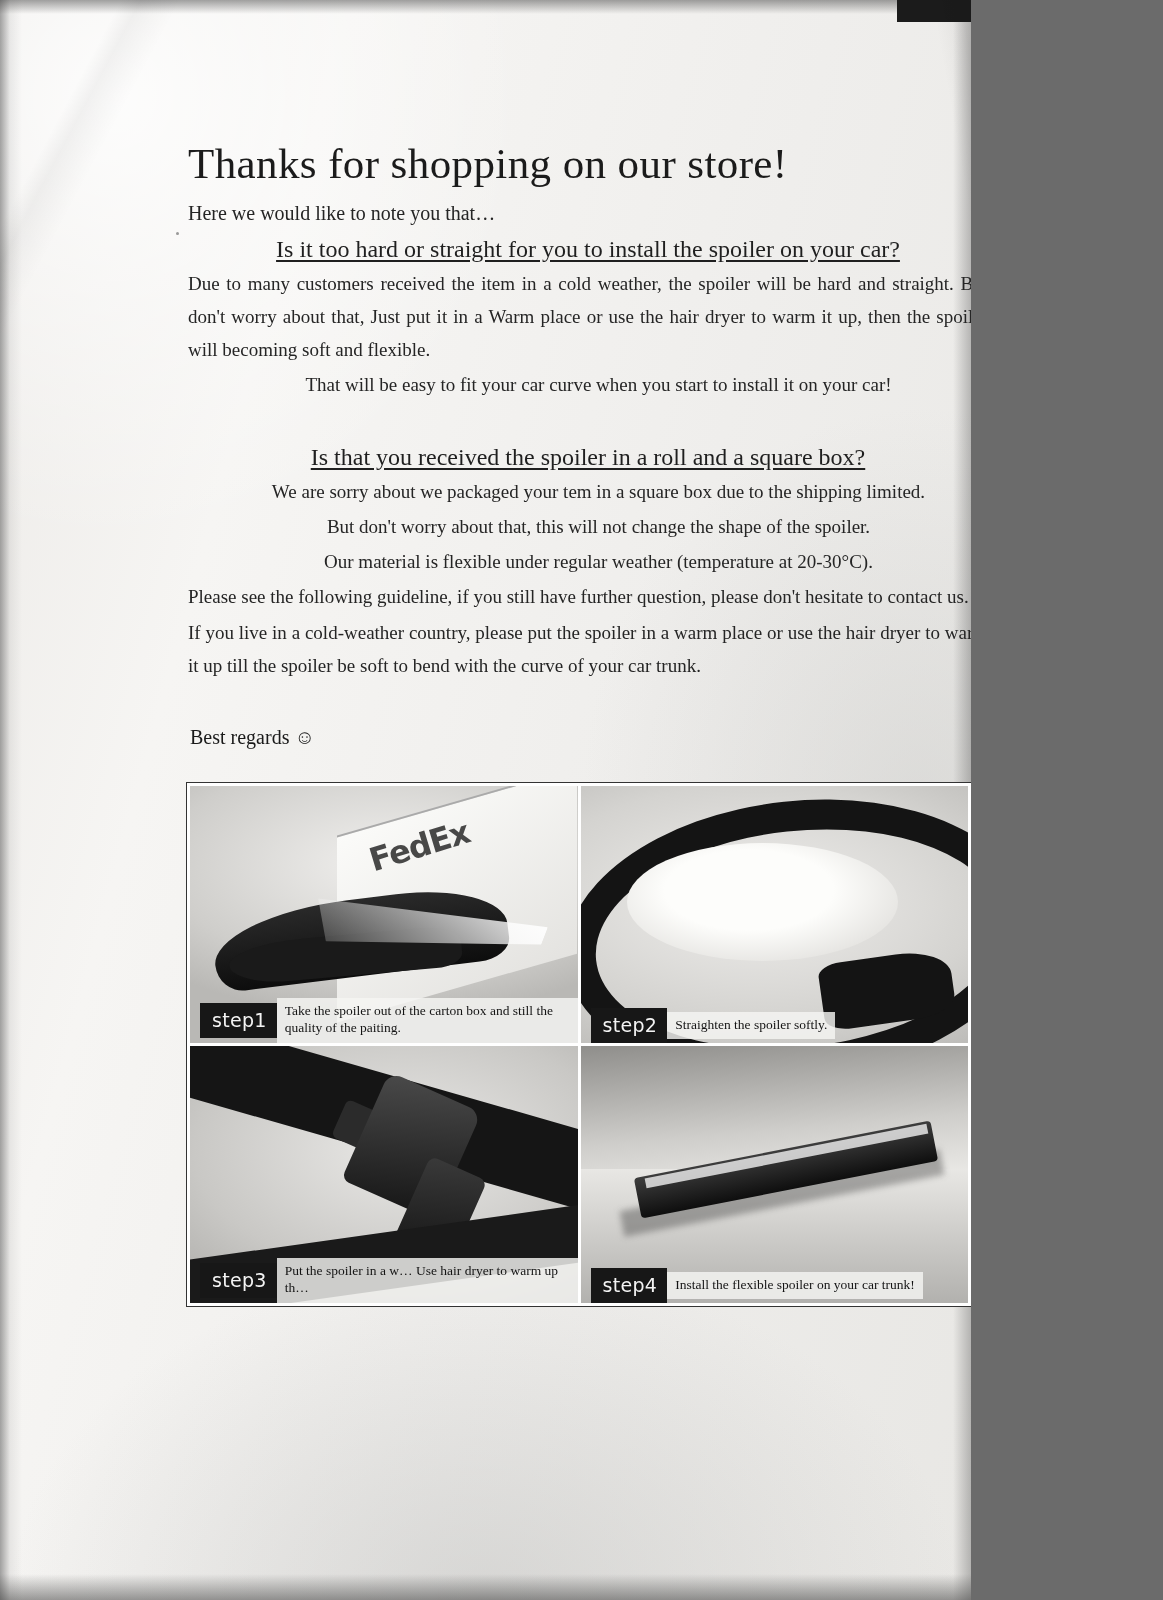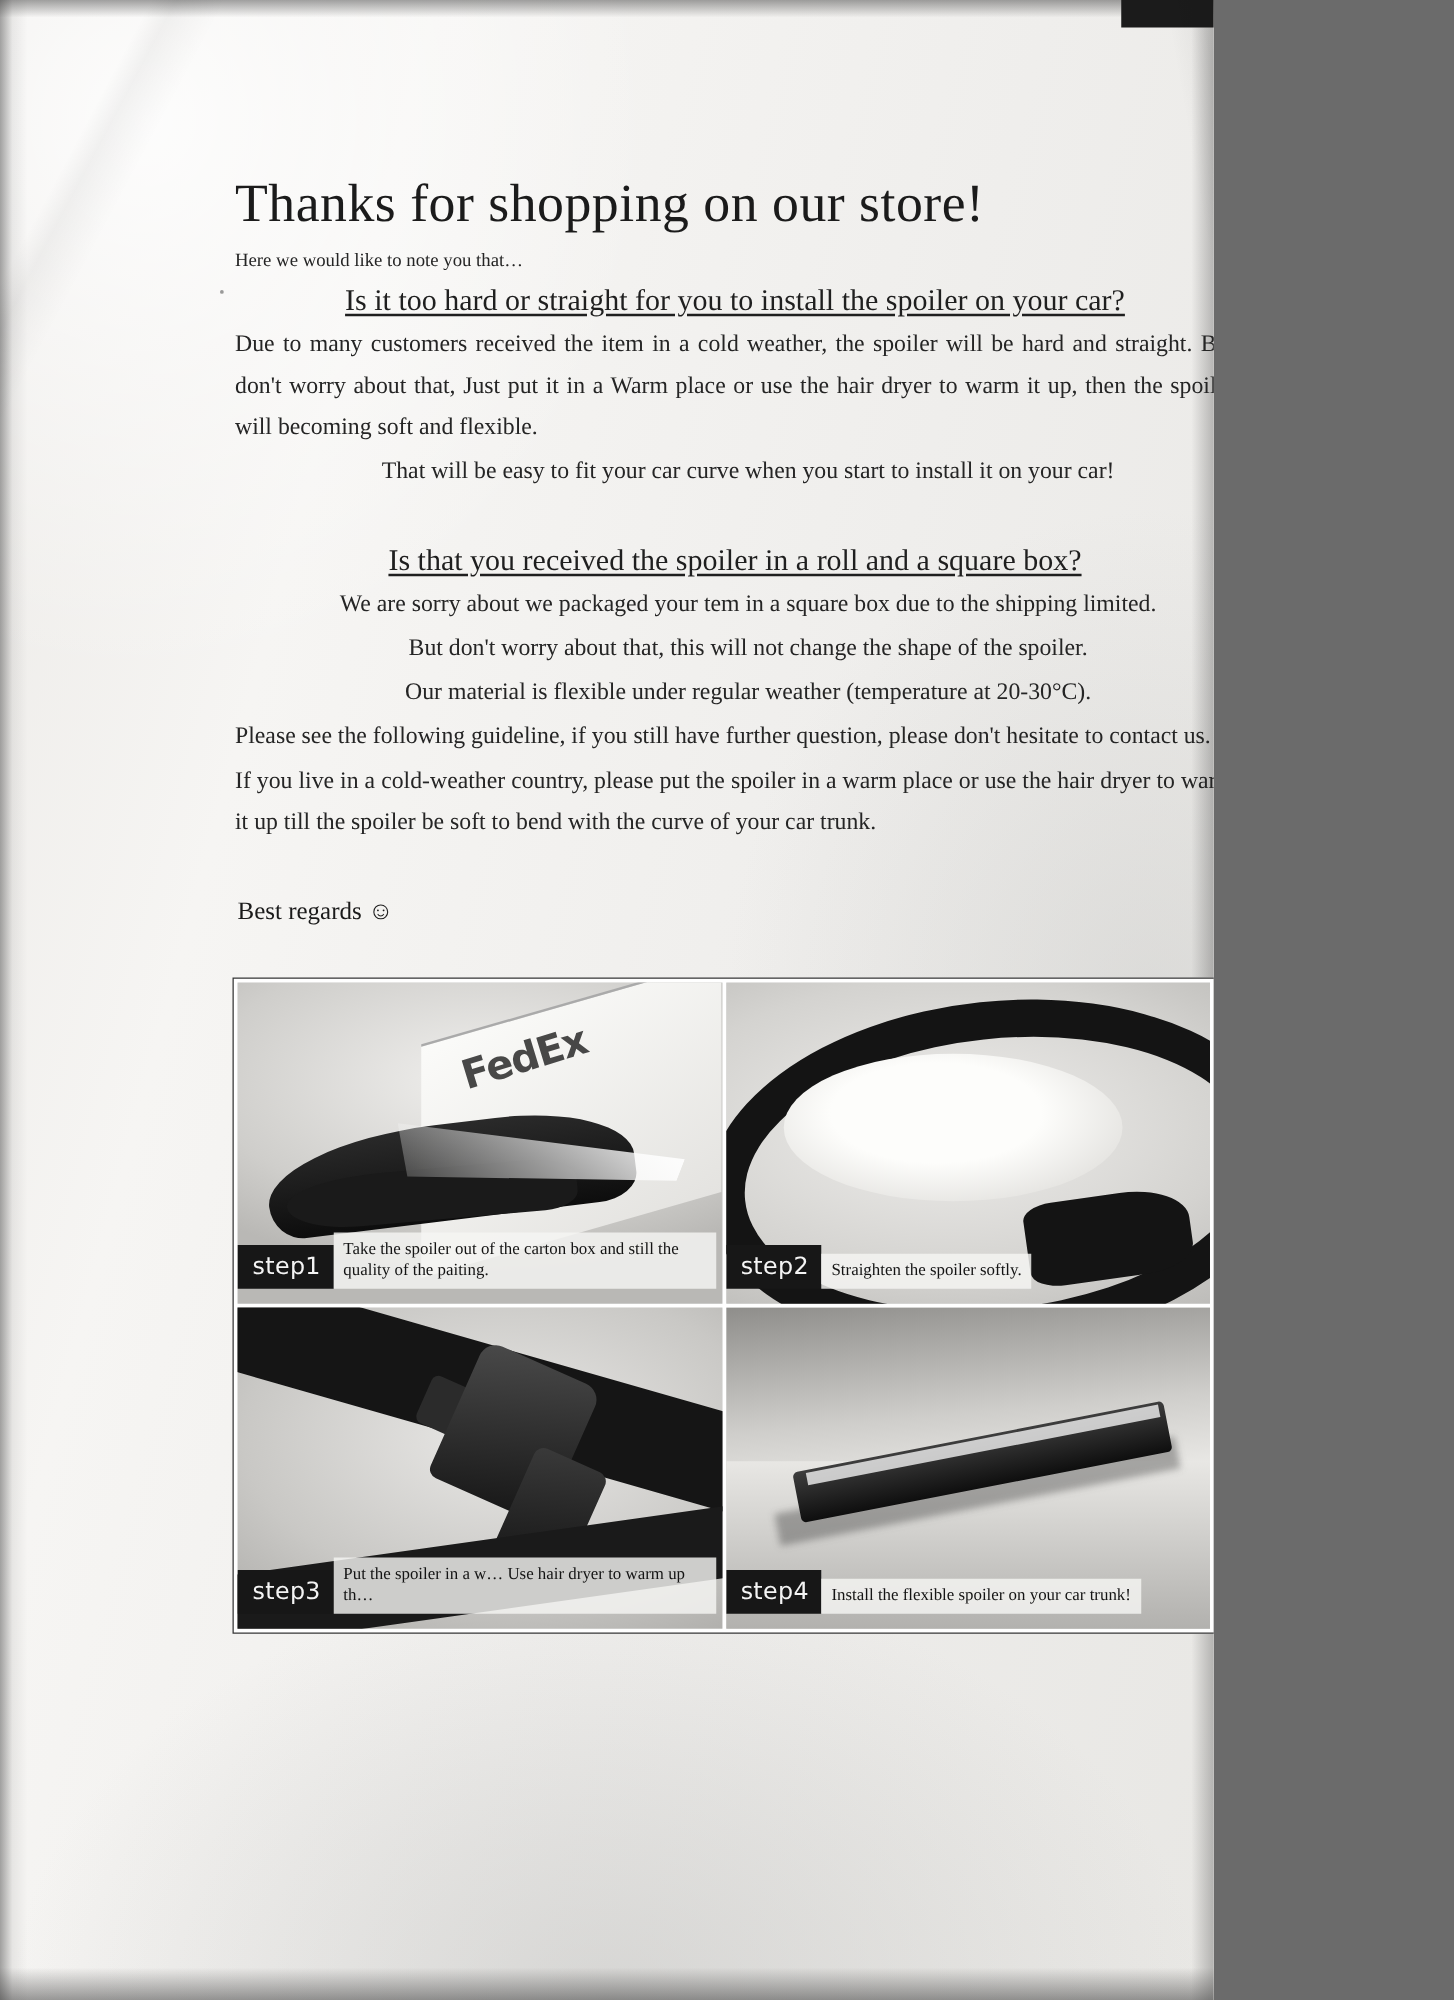--- a/index.html
+++ b/index.html
@@ -72,21 +72,21 @@
   h1.title {
     font-size: 43px;
     font-weight: normal;
     letter-spacing: 0.4px;
     margin: 0 0 10px 0;
     line-height: 1.1;
     color: #1b1b1b;
   }
   p.line {
     margin: 0 0 6px 0;
-    font-size: 15px;
+    font-size: 20px;
     line-height: 1.62;
     color: #252525;
   }
   p.q {
     margin: 6px 0 4px 0;
     font-size: 24px;
     text-decoration: underline;
     text-underline-offset: 3px;
     color: #1f1f1f;
     text-align: center;
@@ -125,25 +125,26 @@
     overflow: hidden;
     background: #d8d8d6;
   }
   .cell .photo {
     position: absolute;
     inset: 0;
   }
   .caption {
     position: absolute;
     left: 0;
-    bottom: 12px;
+    bottom: 0;
     display: flex;
-    align-items: flex-end;
+    align-items: center;
     width: 100%;
     box-sizing: border-box;
+    padding-left: 10px;
   }
   .step-badge {
     background: #171717;
     color: #f4f4f4;
     font-family: "DejaVu Sans", sans-serif;
     font-size: 19px;
     padding: 6px 10px 7px 12px;
     letter-spacing: 0.3px;
     white-space: nowrap;
   }

